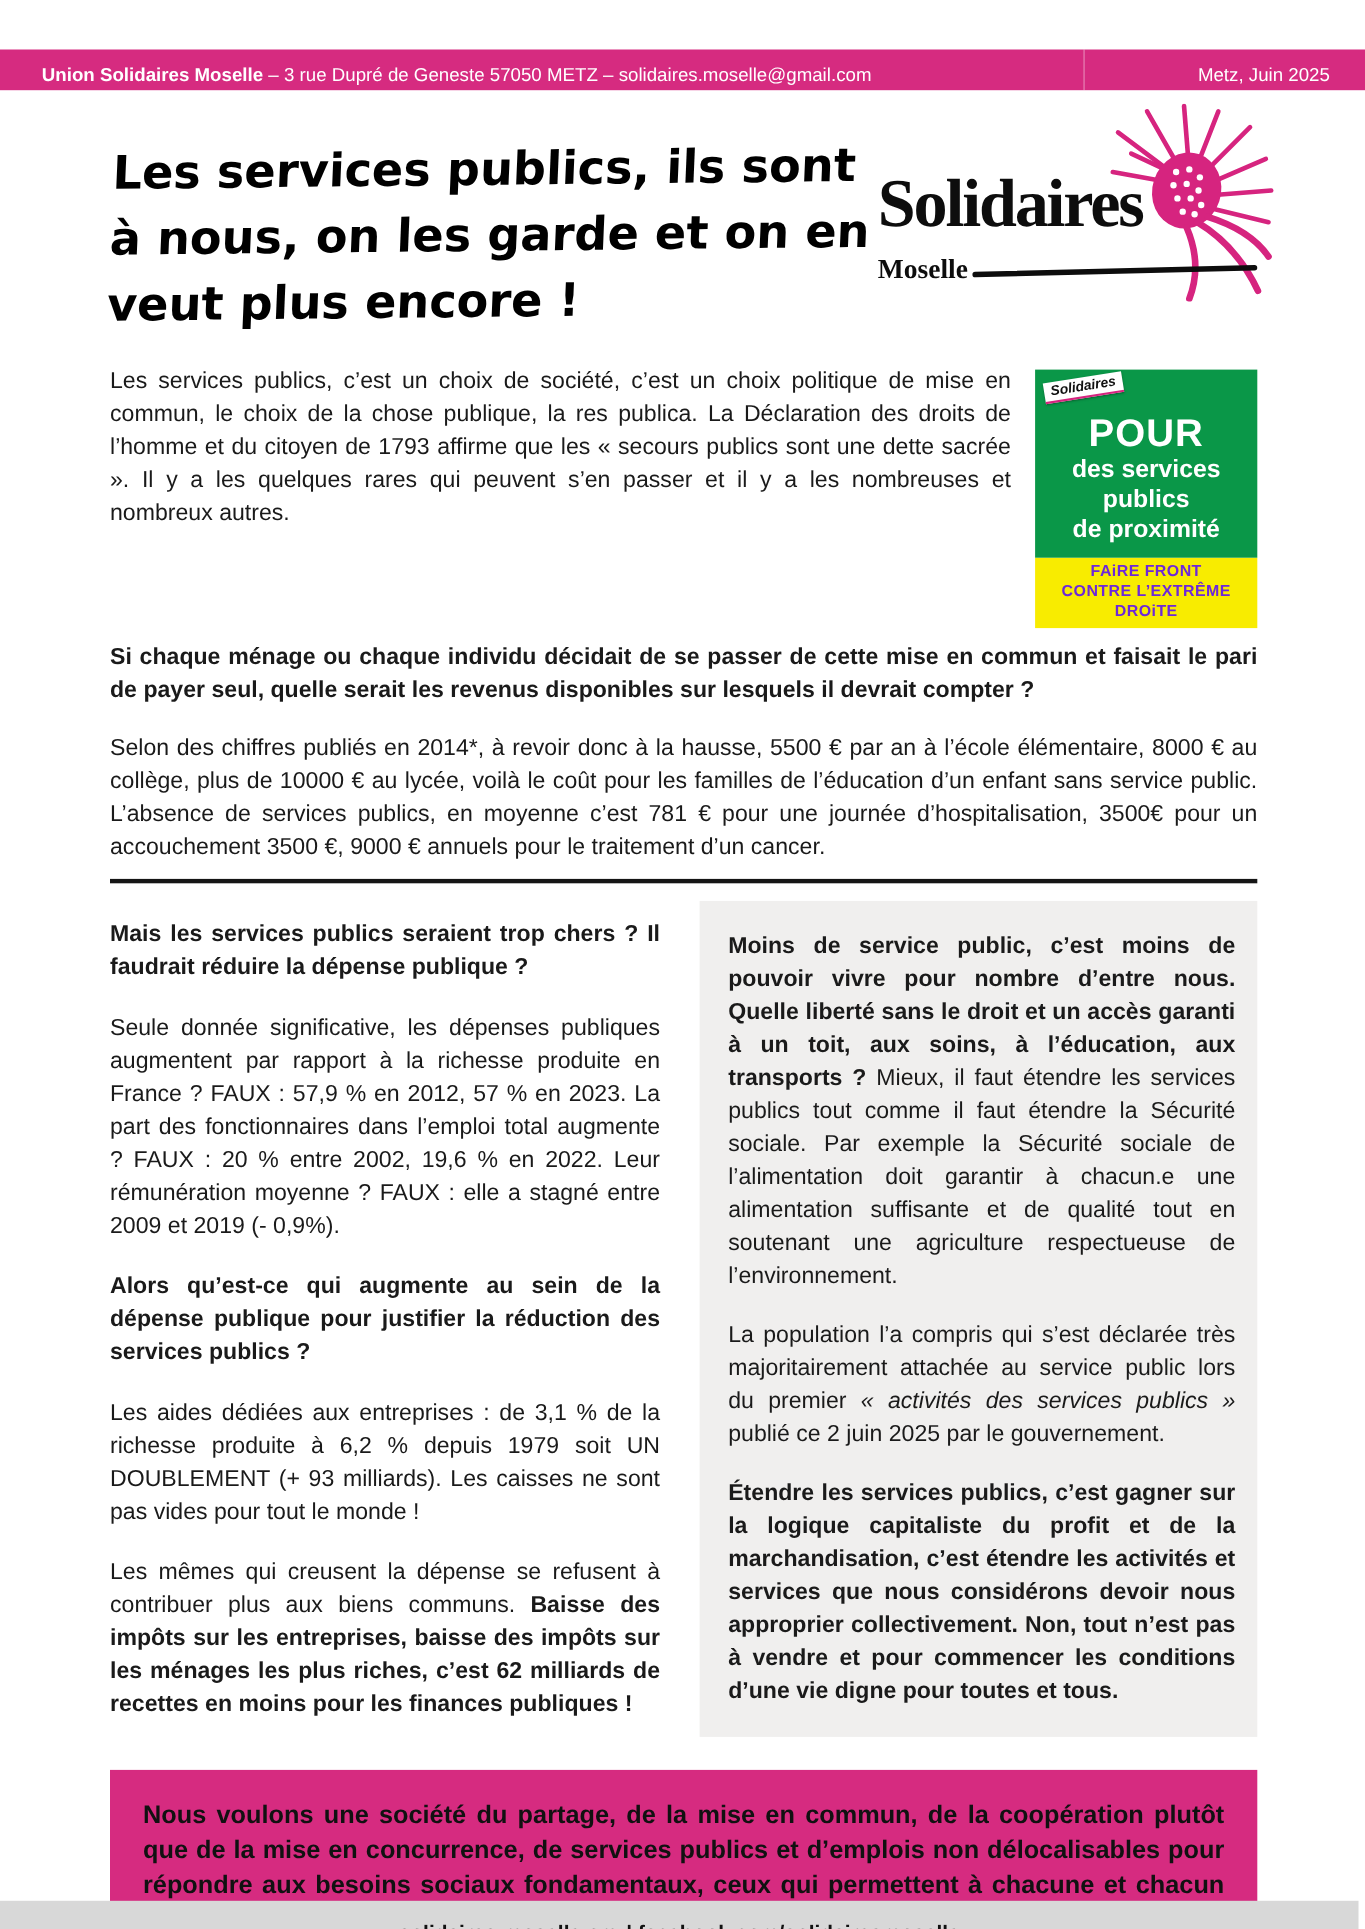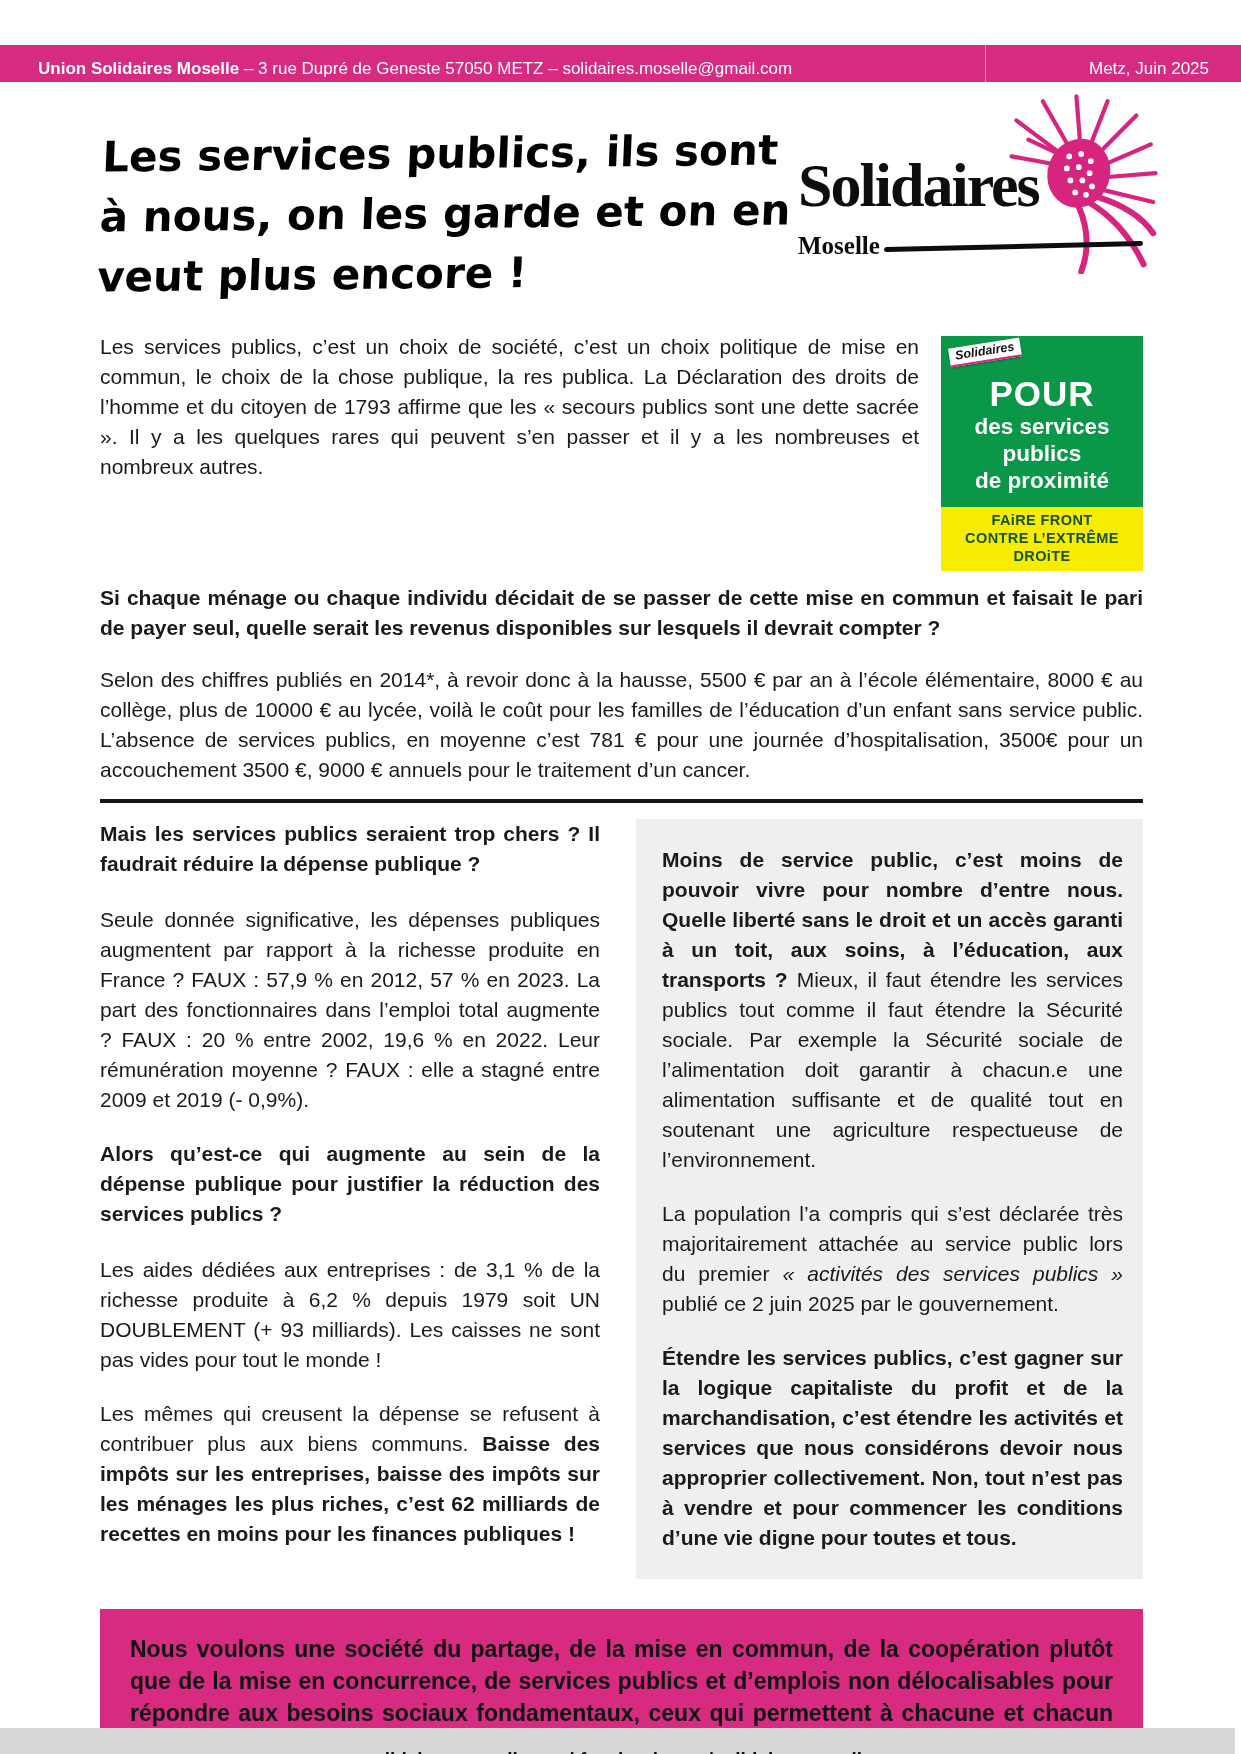--- a/index.html
+++ b/index.html
@@ -45,24 +45,24 @@
   
   .poster { float:right; width:202px; margin:4px 0 12px 22px; font-family:"Liberation Sans", sans-serif; }
   .poster-green { position:relative; background:#0a9748; color:#fff; text-align:center; padding:10px 6px 13px; }
   .poster-badge {
     position:absolute; top:7px; left:8px; background:#fff; color:#111;
     font-size:12.5px; font-weight:bold; font-style:italic; padding:1px 6px 2px;
     transform:rotate(-9deg); box-shadow:0 1px 2px rgba(0,0,0,0.35); border-bottom:2px solid #d6247f;
   }
   .poster-pour { font-size:35px; font-weight:900; line-height:38px; margin-top:29px; letter-spacing:1px; }
   .poster-line { font-size:22.5px; font-weight:bold; line-height:27px; }
-  .poster-banner { background:#f8ec00; color:#14532d; font-weight:900; text-align:center; font-size:14.5px; line-height:18px; padding:4px 2px 6px; letter-spacing:0.4px; }
+  .poster-banner { background:#f8ec00; color:#6d28d9; font-weight:900; text-align:center; font-size:14.5px; line-height:18px; padding:4px 2px 6px; letter-spacing:0.4px; }
 
   
-  .columns { display:flex; gap:36px; }
+  .columns { display:flex; gap:36px;align-items:center; }
   .col-left { width:500px; flex:0 0 500px; }
   .col-left .heading { font-weight:bold; margin-bottom:26px; }
   .gray-box { flex:1; background:#f0efee; padding:26px 20px 26px 26px; }
   .gray-box .para:last-child { margin-bottom:0; }
   .col-left .para:last-child { margin-bottom:0; }
 
   
   .pink-box {
     clear:both; margin-top:30px; background:#d62b80; color:#111;
     padding:24px 30px; font-size:23px; line-height:32px; font-weight:bold; text-align:justify;

